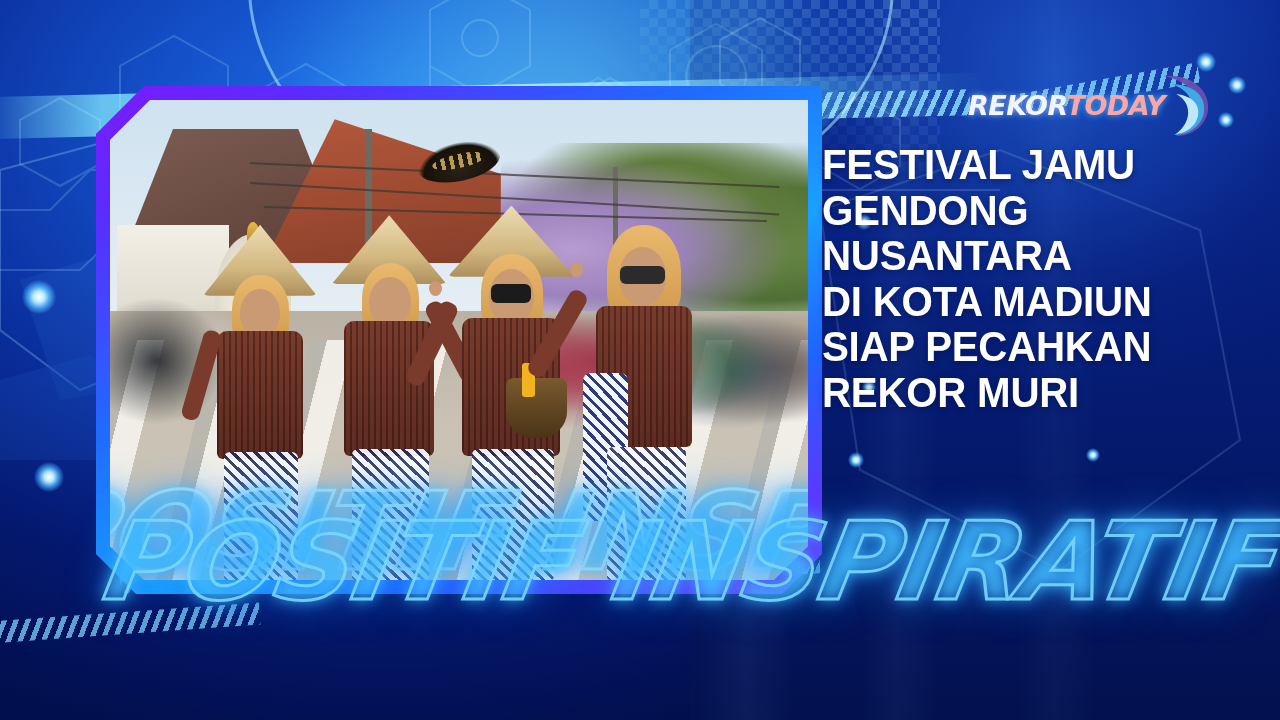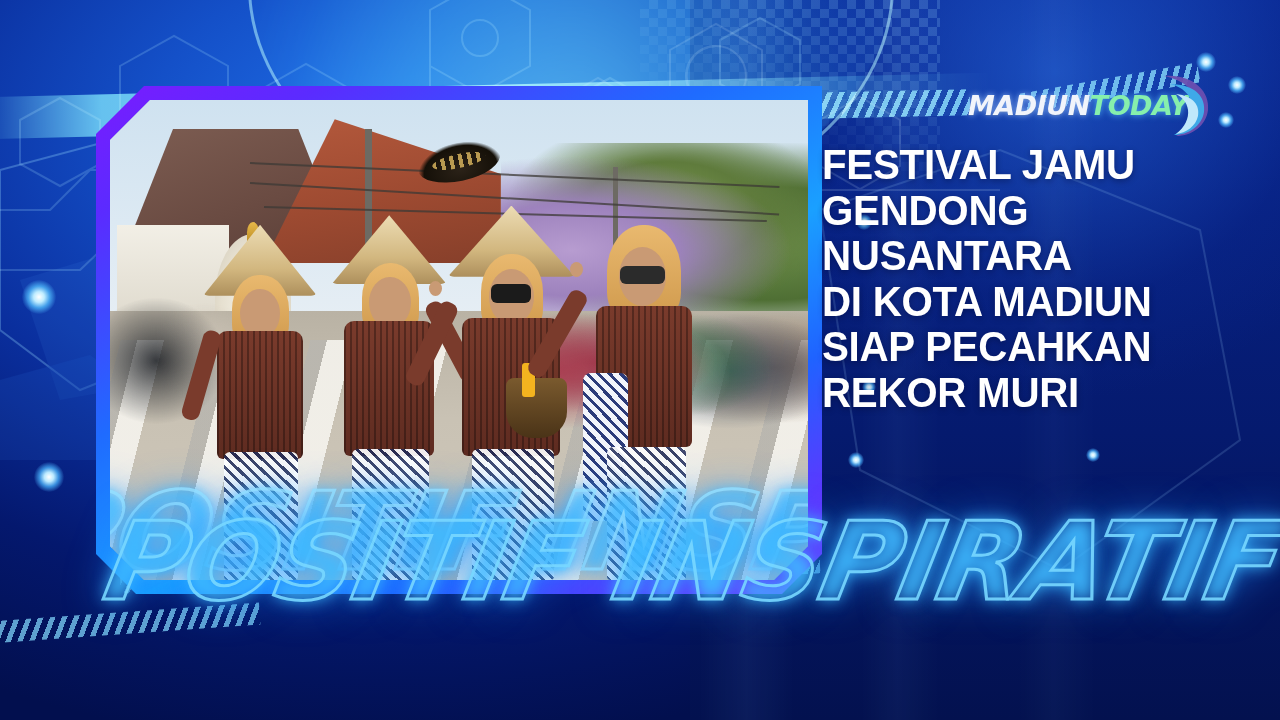--- a/index.html
+++ b/index.html
@@ -269,21 +269,21 @@
   .logo{
     position:absolute; left:968px; top:74px; width:240px; height:64px;
   }
   .logo-text{
     position:absolute; left:0; top:16px;
     font-family:"DejaVu Sans", sans-serif;
     font-style:italic; font-weight:700; font-size:27px; letter-spacing:-.5px;
     white-space:nowrap;
   }
   .lg-a{ color:#f1f4fb; text-shadow:0 0 6px rgba(160,200,255,.9), 0 1px 0 #2a4c9a; }
-  .lg-b{ color:#86efac; text-shadow:0 0 7px rgba(90,190,255,.95); }
+  .lg-b{ color:#fca5a5; text-shadow:0 0 7px rgba(90,190,255,.95); }
   .swoosh{
     position:absolute; right:-4px; top:-2px; width:62px; height:66px;
   }
 
   .headline{
     position:absolute; left:822px; top:142px; width:452px;
     color:#ffffff;
     font-family:"Liberation Sans", sans-serif;
     font-weight:700;
     font-size:42px;
@@ -438,21 +438,21 @@
 
         <div class="wm">POSITIF INSPIRATIF</div>
       </div>
     </div>
   </div>
 
   <div class="wm-outside">POSITIF INSPIRATIF</div>
 
   <div class="logo">
     <div class="logo-text">
-      <span class="lg-a">MADIUN</span><span class="lg-b">TODAY</span>
+      <span class="lg-a">REKOR</span><span class="lg-b">TODAY</span>
     </div>
     <svg class="swoosh" viewBox="0 0 62 66">
       <path d="M14 4 C44 2 60 20 58 38 C56 54 42 64 26 64 C40 58 48 46 47 33 C46 18 33 8 14 4 Z" fill="#6b4fb0" opacity=".95"></path>
       <path d="M20 12 C46 12 56 26 54 40 C52 54 38 63 24 63 C37 56 43 45 42 34 C41 22 32 15 20 12 Z" fill="#3fa9e8"></path>
       <path d="M26 22 C44 24 50 34 48 44 C46 54 36 61 26 62 C35 55 39 46 38 38 C37 30 32 25 26 22 Z" fill="#bfe8fb"></path>
     </svg>
   </div>
 
   <div class="headline">
     <span class="ln">FESTIVAL JAMU</span>

